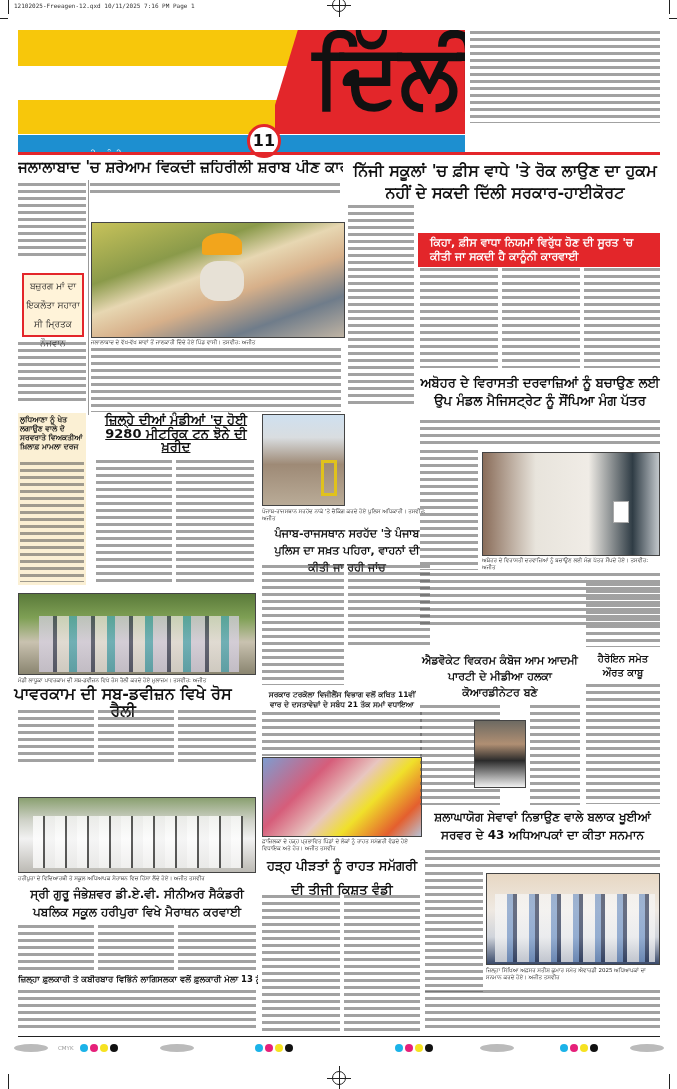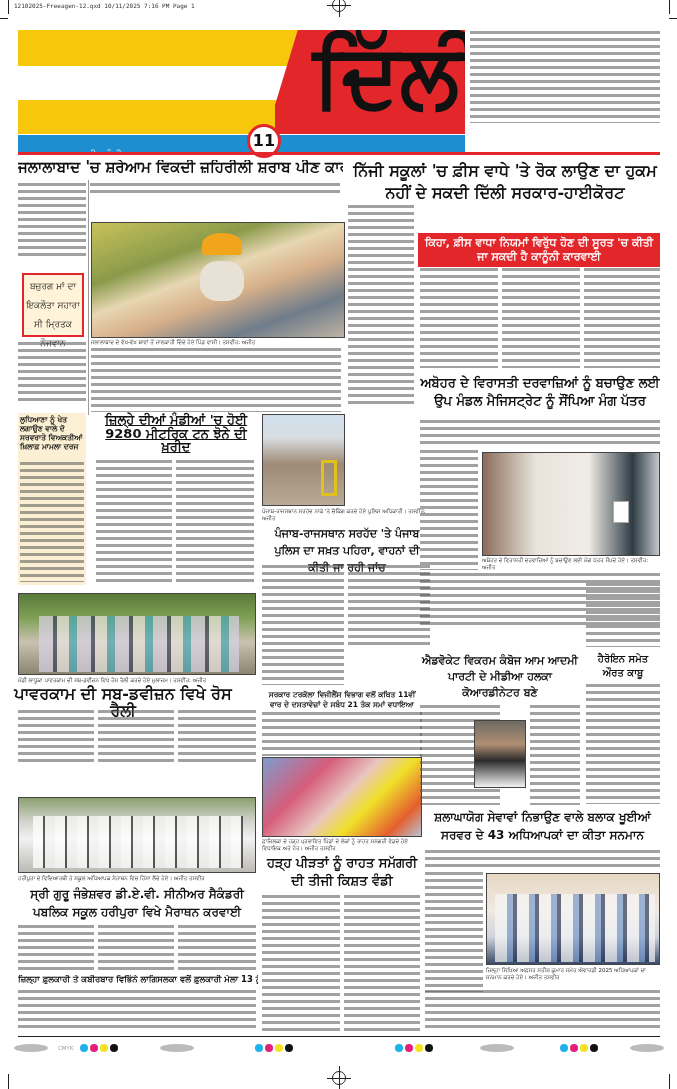--- a/index.html
+++ b/index.html
@@ -21,21 +21,21 @@
   .bluebar .edition { position: absolute; left: 60px; top: 14px; font-size: 10px; color: #fff; }
   .bluebar .date { position: absolute; right: 28px; top: 2px; font-size: 10px; color: #fff; font-weight: bold; margin-top: 26px; }
   .redline { position: absolute; left: 18px; top: 152px; width: 642px; height: 3px; background: #e3262a; }
   .pageno { position: absolute; left: 247px; top: 124px; width: 34px; height: 34px; border-radius: 50%; background: #fff; border: 3px solid #e3262a; text-align: center; font-weight: bold; font-size: 16px; line-height: 28px; color: #111; }
 
   .toprail { position: absolute; left: 470px; top: 28px; width: 190px; }
   .toprail h3 { font-size: 11px; line-height: 13px; text-align: center; color: #111; font-weight: bold; }
 
   
   .hl { position: absolute; font-weight: bold; color: #111; line-height: 1.05; text-align: center; font-family: "DejaVu Sans", sans-serif; }
-  .subbox { position: absolute; background: #e3262a; color: #fff; font-weight: bold; text-align: center; font-size: 13px; line-height: 16px; padding: 3px 0; }
+  .subbox { position: absolute; background: #e3262a; color: #fff; font-weight: bold; text-align: left; font-size: 13px; line-height: 16px; padding: 3px 12px; }
   .lines { position: absolute; overflow: hidden; background-image: repeating-linear-gradient(to bottom, #555 0, #555 3px, transparent 3px, transparent 7px); opacity: .55; }
 
   .photo { position: absolute; overflow: hidden; border: 1px solid #444; }
   .cap { position: absolute; font-size: 5.5px; line-height: 7px; color: #222; }
   .callout { position: absolute; border: 2px solid #e3262a; background: #fff3d9; text-align: center; font-size: 11px; line-height: 17px; color: #222; padding: 2px; }
   .shaded { position: absolute; background: #fbf0d4; }
   .sh { position: absolute; font-weight: bold; color: #111; font-size: 9px; line-height: 11px; }
 
   .vrule { position: absolute; width: 1px; background: #999; }
   .hrule { position: absolute; height: 1px; background: #222; }
@@ -125,21 +125,21 @@
 <div class="hl" style="left:4px; top:686px; width:238px; font-size:16px;">ਪਾਵਰਕਾਮ ਦੀ ਸਬ-ਡਵੀਜ਼ਨ ਵਿਖੇ ਰੋਸ ਰੈਲੀ</div>
 <div class="lines" style="left:18px; top:710px; width:76px; height:54px;"></div>
 <div class="lines" style="left:98px; top:710px; width:76px; height:54px;"></div>
 <div class="lines" style="left:178px; top:710px; width:78px; height:54px;"></div>
 
 <div class="hl" style="left:262px; top:690px; width:160px; font-size:7.5px; line-height:10px;">ਸਰਕਾਰ ਟਰਕੋਲਾ ਵਿਜੀਲੈਂਸ ਵਿਭਾਗ ਵਲੋਂ ਕਥਿਤ 11ਵੀਂ ਵਾਰ ਦੇ ਦਸਤਾਵੇਜ਼ਾਂ ਦੇ ਸਬੰਧ 21 ਤੱਕ ਸਮਾਂ ਵਧਾਇਆ</div>
 <div class="lines" style="left:262px; top:712px; width:160px; height:44px;"></div>
 
 <div class="photo" style="left:262px; top:757px; width:160px; height:80px; background: linear-gradient(135deg,#7e9ccf 0%,#d65d7a 30%,#e8c6c0 50%,#f0e02a 65%,#e45f2e 85%,#b9c2d4 100%);"></div>
 <div class="cap" style="left:262px; top:838px; width:160px; height:14px; overflow:hidden;">ਫ਼ਾਜ਼ਿਲਕਾ ਦੇ ਹੜ੍ਹ ਪ੍ਰਭਾਵਿਤ ਪਿੰਡਾਂ ਦੇ ਲੋਕਾਂ ਨੂੰ ਰਾਹਤ ਸਮੱਗਰੀ ਵੰਡਦੇ ਹੋਏ ਵਿਧਾਇਕ ਅਤੇ ਹੋਰ।   ਅਜੀਤ ਤਸਵੀਰ</div>
-<div class="hl" style="left:262px; top:854px; width:160px; font-size:13px; line-height:18px;">ਹੜ੍ਹ ਪੀੜਤਾਂ ਨੂੰ ਰਾਹਤ ਸਮੱਗਰੀ ਦੀ ਤੀਜੀ ਕਿਸ਼ਤ ਵੰਡੀ</div>
+<div class="hl" style="left:262px; top:854px; width:160px; font-size:13px; line-height:24px;">ਹੜ੍ਹ ਪੀੜਤਾਂ ਨੂੰ ਰਾਹਤ ਸਮੱਗਰੀ ਦੀ ਤੀਜੀ ਕਿਸ਼ਤ ਵੰਡੀ</div>
 <div class="lines" style="left:262px; top:895px; width:78px; height:140px;"></div>
 <div class="lines" style="left:344px; top:895px; width:76px; height:140px;"></div>
 
 <div class="photo" style="left:18px; top:797px; width:238px; height:76px; background: linear-gradient(180deg,#8aa070 0%,#cfd2c8 30%,#f2f2f2 55%,#bcbab4 100%);">
   <div style="position:absolute; left:14px; top:18px; width:210px; height:52px; background: repeating-linear-gradient(90deg,#ffffff 0 10px,#2d2d2d 10px 12px,#f6f6f6 12px 22px);opacity:.75;"></div>
 </div>
 <div class="cap" style="left:18px; top:875px; width:238px; white-space:nowrap; overflow:hidden;">ਹਰੀਪੁਰਾ ਦੇ ਵਿਦਿਆਰਥੀ ਤੇ ਸਕੂਲ ਅਧਿਆਪਕ ਮੈਰਾਥਨ ਵਿਚ ਹਿੱਸਾ ਲੈਂਦੇ ਹੋਏ।   ਅਜੀਤ ਤਸਵੀਰ</div>
 <div class="hl" style="left:18px; top:885px; width:238px; font-size:12px; line-height:18px;">ਸ੍ਰੀ ਗੁਰੂ ਜੰਭੇਸ਼ਵਰ ਡੀ.ਏ.ਵੀ. ਸੀਨੀਅਰ ਸੈਕੰਡਰੀ ਪਬਲਿਕ ਸਕੂਲ ਹਰੀਪੁਰਾ ਵਿਖੇ ਮੈਰਾਥਨ ਕਰਵਾਈ</div>
 <div class="lines" style="left:18px; top:925px; width:76px; height:48px;"></div>
 <div class="lines" style="left:98px; top:925px; width:76px; height:48px;"></div>

